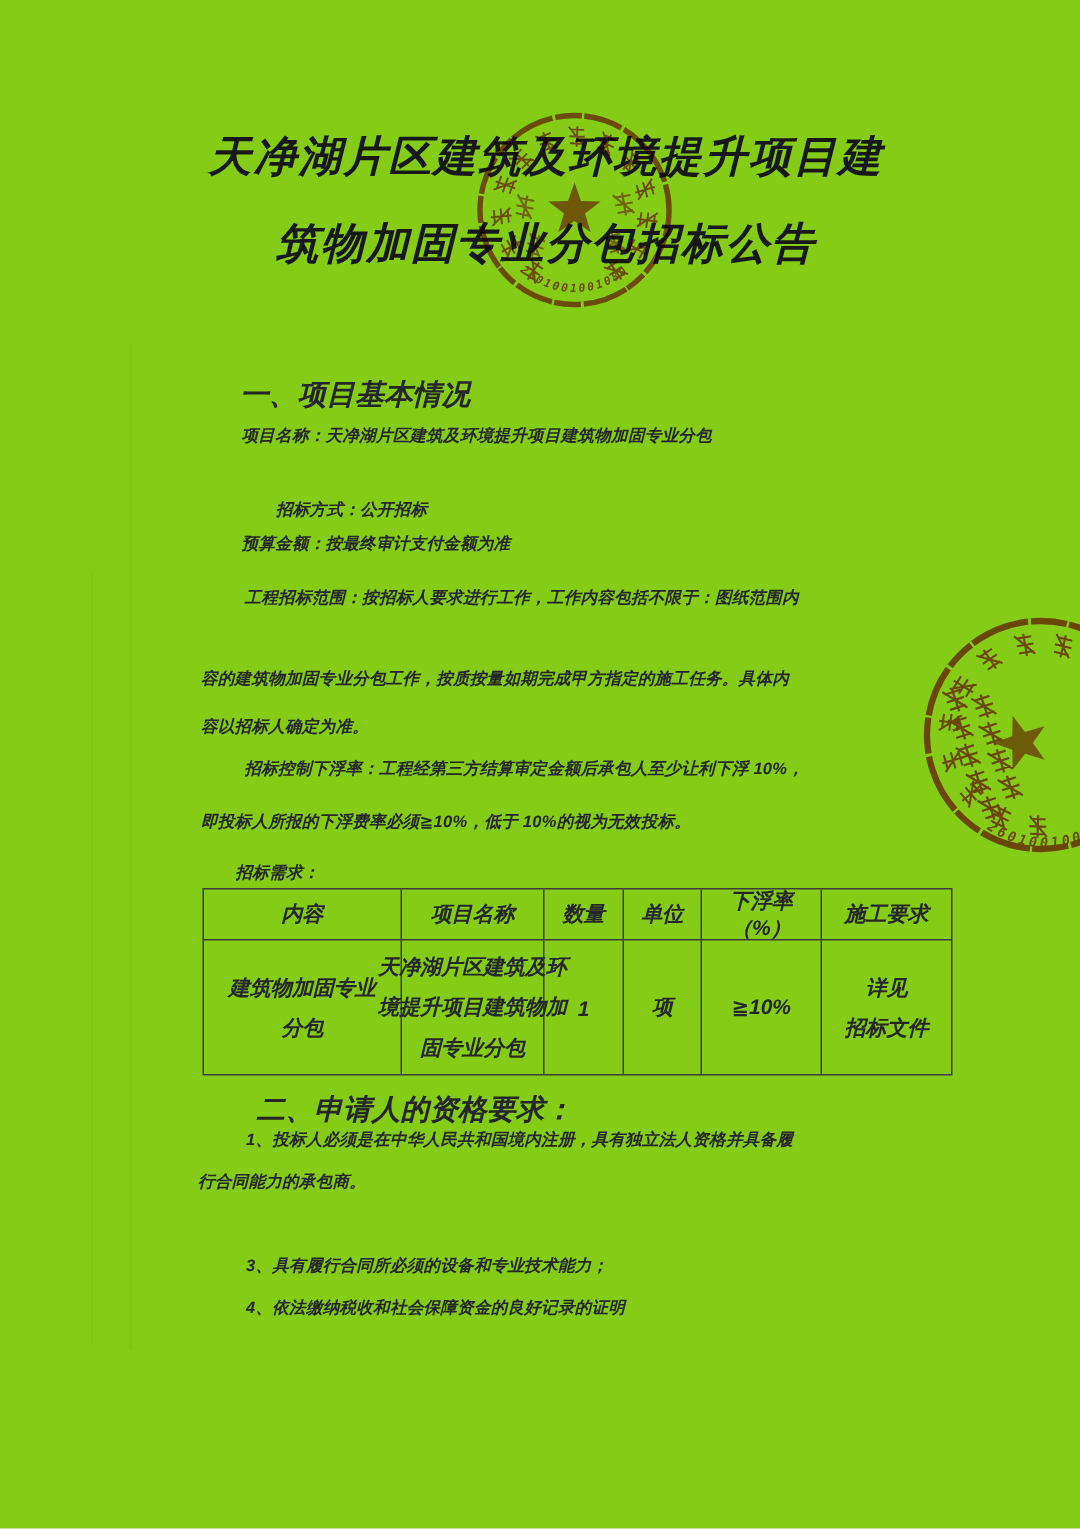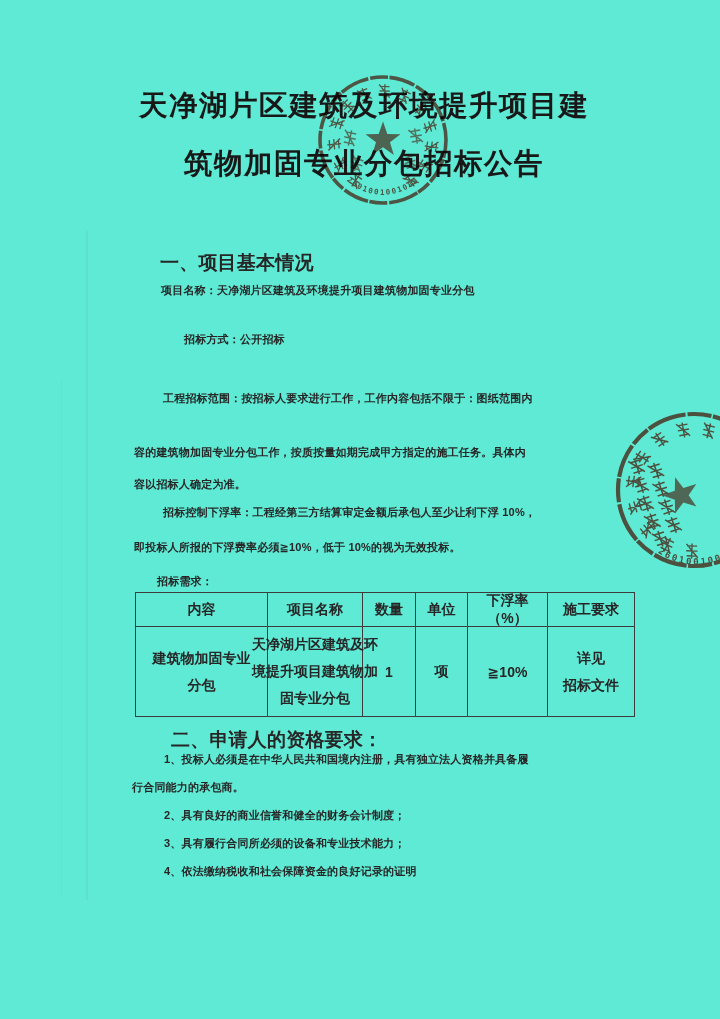--- a/index.html
+++ b/index.html
@@ -1,18 +1,18 @@
 <!DOCTYPE html>
 <html><head>
 <meta charset="utf-8">
 <style>
   html,body{margin:0;padding:0;background:#e8e8e8;}
   .page{
-    position:relative;width:720px;height:1019px;background:#5eead4;overflow:hidden;
-    font-family:"Liberation Sans","DejaVu Sans",sans-serif;color:#262626;
+    position:relative;width:720px;height:1019px;background:#84cc16;overflow:hidden;
+    font-family:"Liberation Sans","DejaVu Sans",sans-serif;color:#262626;font-style:italic;
   }
   
   .fold-a{position:absolute;left:86px;top:230px;width:2px;height:670px;background:rgba(90,90,90,.06);}
   .fold-b{position:absolute;left:61px;top:380px;width:1px;height:515px;background:rgba(90,90,90,.05);}
 
   .title-wrap{position:absolute;left:0;top:76px;width:720px;text-align:center;z-index:1;}
   .title-line{font-size:28.5px;font-weight:700;letter-spacing:1.5px;line-height:58px;color:#181818;transform:translateX(4px);}
 
   .line{position:absolute;font-size:11px;font-weight:600;letter-spacing:.2px;white-space:nowrap;z-index:1;}
   .hline{font-weight:700;font-size:19px;}
@@ -49,20 +49,21 @@
   <div class="fold-b"></div>
 
   <div class="title-wrap">
     <div class="title-line">天净湖片区建筑及环境提升项目建</div>
     <div class="title-line">筑物加固专业分包招标公告</div>
   </div>
 
   <div class="line hline" style="left:160px;top:250px;">一、项目基本情况</div>
   <div class="line" style="left:161px;top:283px;">项目名称：天净湖片区建筑及环境提升项目建筑物加固专业分包</div>
   <div class="line" style="left:161px;top:332px;margin-left:23px;">招标方式：公开招标</div>
+  <div class="line" style="left:161px;top:355px;">预算金额：按最终审计支付金额为准</div>
   <div class="line" style="left:163px;top:391px;">工程招标范围：按招标人要求进行工作，工作内容包括不限于：图纸范围内</div>
   <div class="line" style="left:134px;top:445px;">容的建筑物加固专业分包工作，按质按量如期完成甲方指定的施工任务。具体内</div>
   <div class="line" style="left:134px;top:477px;">容以招标人确定为准。</div>
   <div class="line" style="left:163px;top:505px;">招标控制下浮率：工程经第三方结算审定金额后承包人至少让利下浮 10%，</div>
   <div class="line" style="left:134px;top:540px;">即投标人所报的下浮费率必须≧10%，低于 10%的视为无效投标。</div>
   <div class="line" style="left:157px;top:574px;">招标需求：</div>
 
   <div class="tbl">
     <div class="cell th">内容</div>
     <div class="cell th">项目名称</div>
@@ -85,21 +86,20 @@
     <div class="cell td lastrow">≧10%</div>
     <div class="cell td lastcol lastrow">
       <div class="cl">详见</div>
       <div class="cl">招标文件</div>
     </div>
   </div>
 
   <div class="line hline" style="left:171px;top:727px;">二、申请人的资格要求：</div>
   <div class="line" style="left:164px;top:752px;">1、投标人必须是在中华人民共和国境内注册，具有独立法人资格并具备履</div>
   <div class="line" style="left:132px;top:780px;">行合同能力的承包商。</div>
-  <div class="line" style="left:164px;top:808px;">2、具有良好的商业信誉和健全的财务会计制度；</div>
   <div class="line" style="left:164px;top:836px;">3、具有履行合同所必须的设备和专业技术能力；</div>
   <div class="line" style="left:164px;top:864px;">4、依法缴纳税收和社会保障资金的良好记录的证明</div>
 
   <svg class="seal seal-top" viewBox="-83 -83 166 166">
     <defs>
       <g id="glyphmark">
         <path d="M-4 -4 H4 M-4.5 0 H4.5 M-4 4 H4 M0 -6 V6 M-5 -5.5 L4.5 5.5" stroke="#c4392a" stroke-width="1.1" fill="none"></path>
       </g>
     </defs>
     <g stroke="none">

